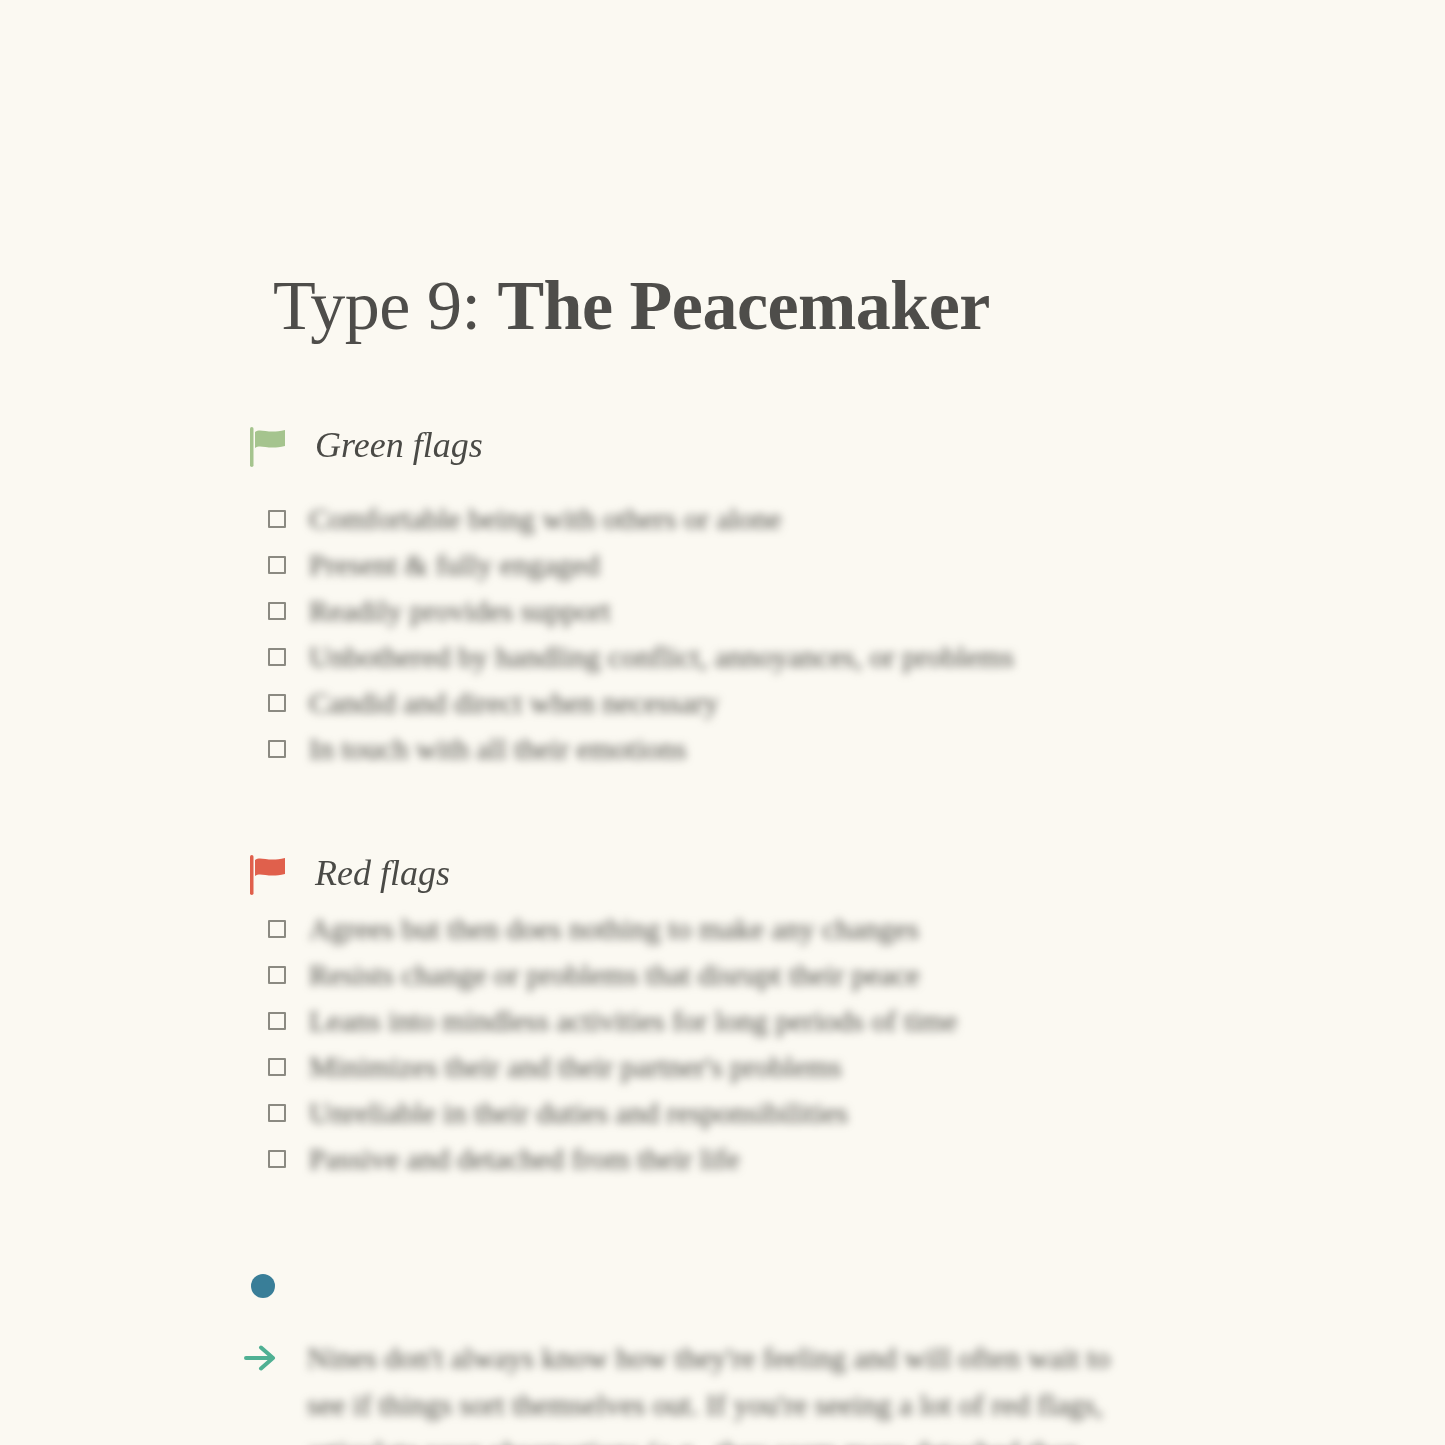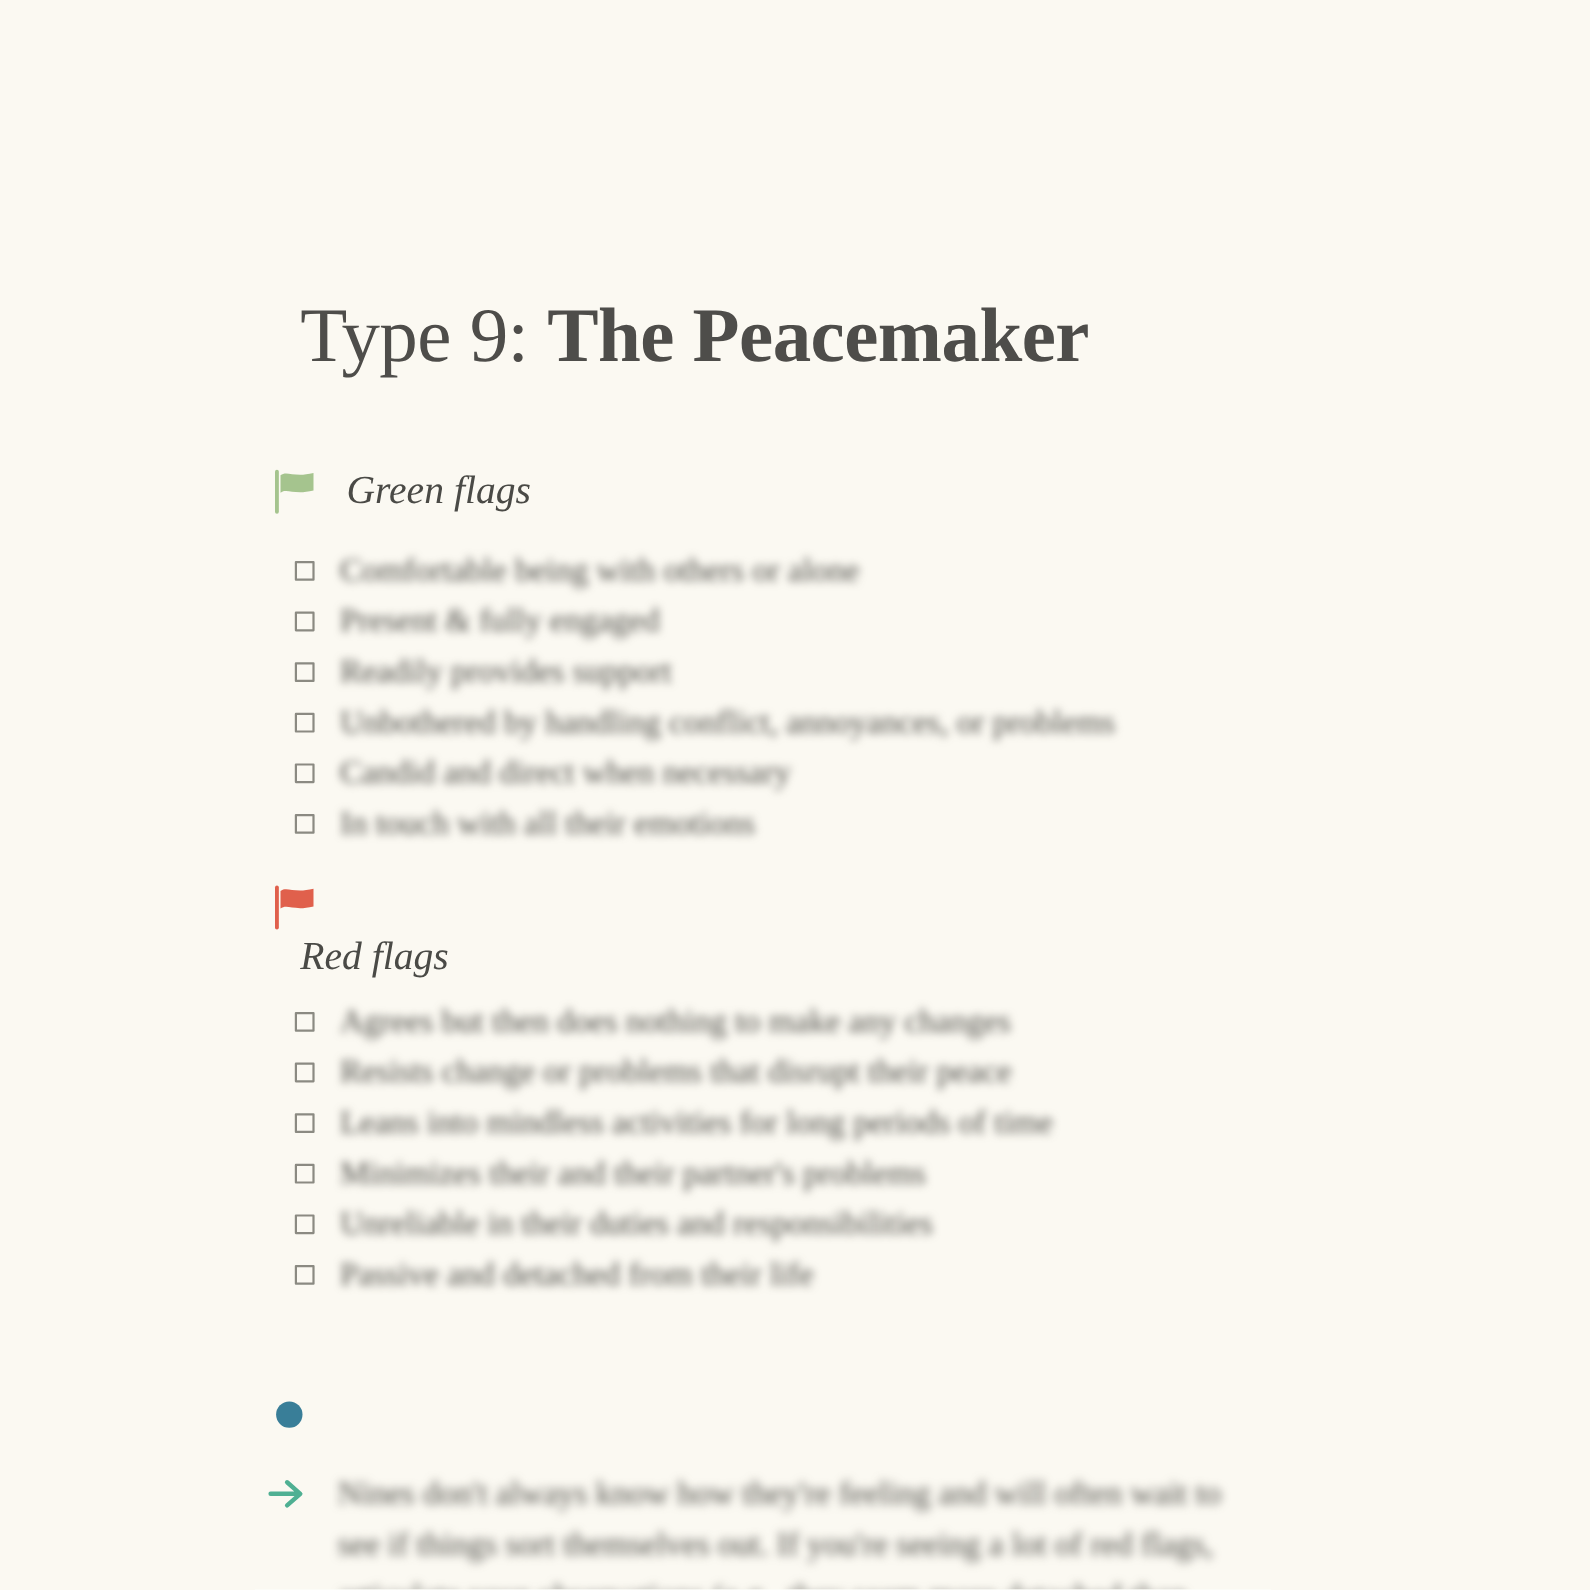--- a/index.html
+++ b/index.html
@@ -38,21 +38,21 @@
     display: flex; align-items: center; justify-content: center;
   }
   .section-heading .heading-text {
     margin-left: 27px;
     font-style: italic;
     font-size: 36px;
     color: #4a4a46;
     white-space: nowrap;
   }
   #green-heading   { top: 424px; }
-  #red-heading     { top: 802px; flex-direction: column; }
+  #red-heading     { top: 852px; }
   #address-heading { top: 1262px; }
 
   .check-list {
     position: absolute;
     left: 268px;
   }
   #green-list { top: 496px; }
   #red-list   { top: 906px; }
   .check-row {
     height: 46px;

